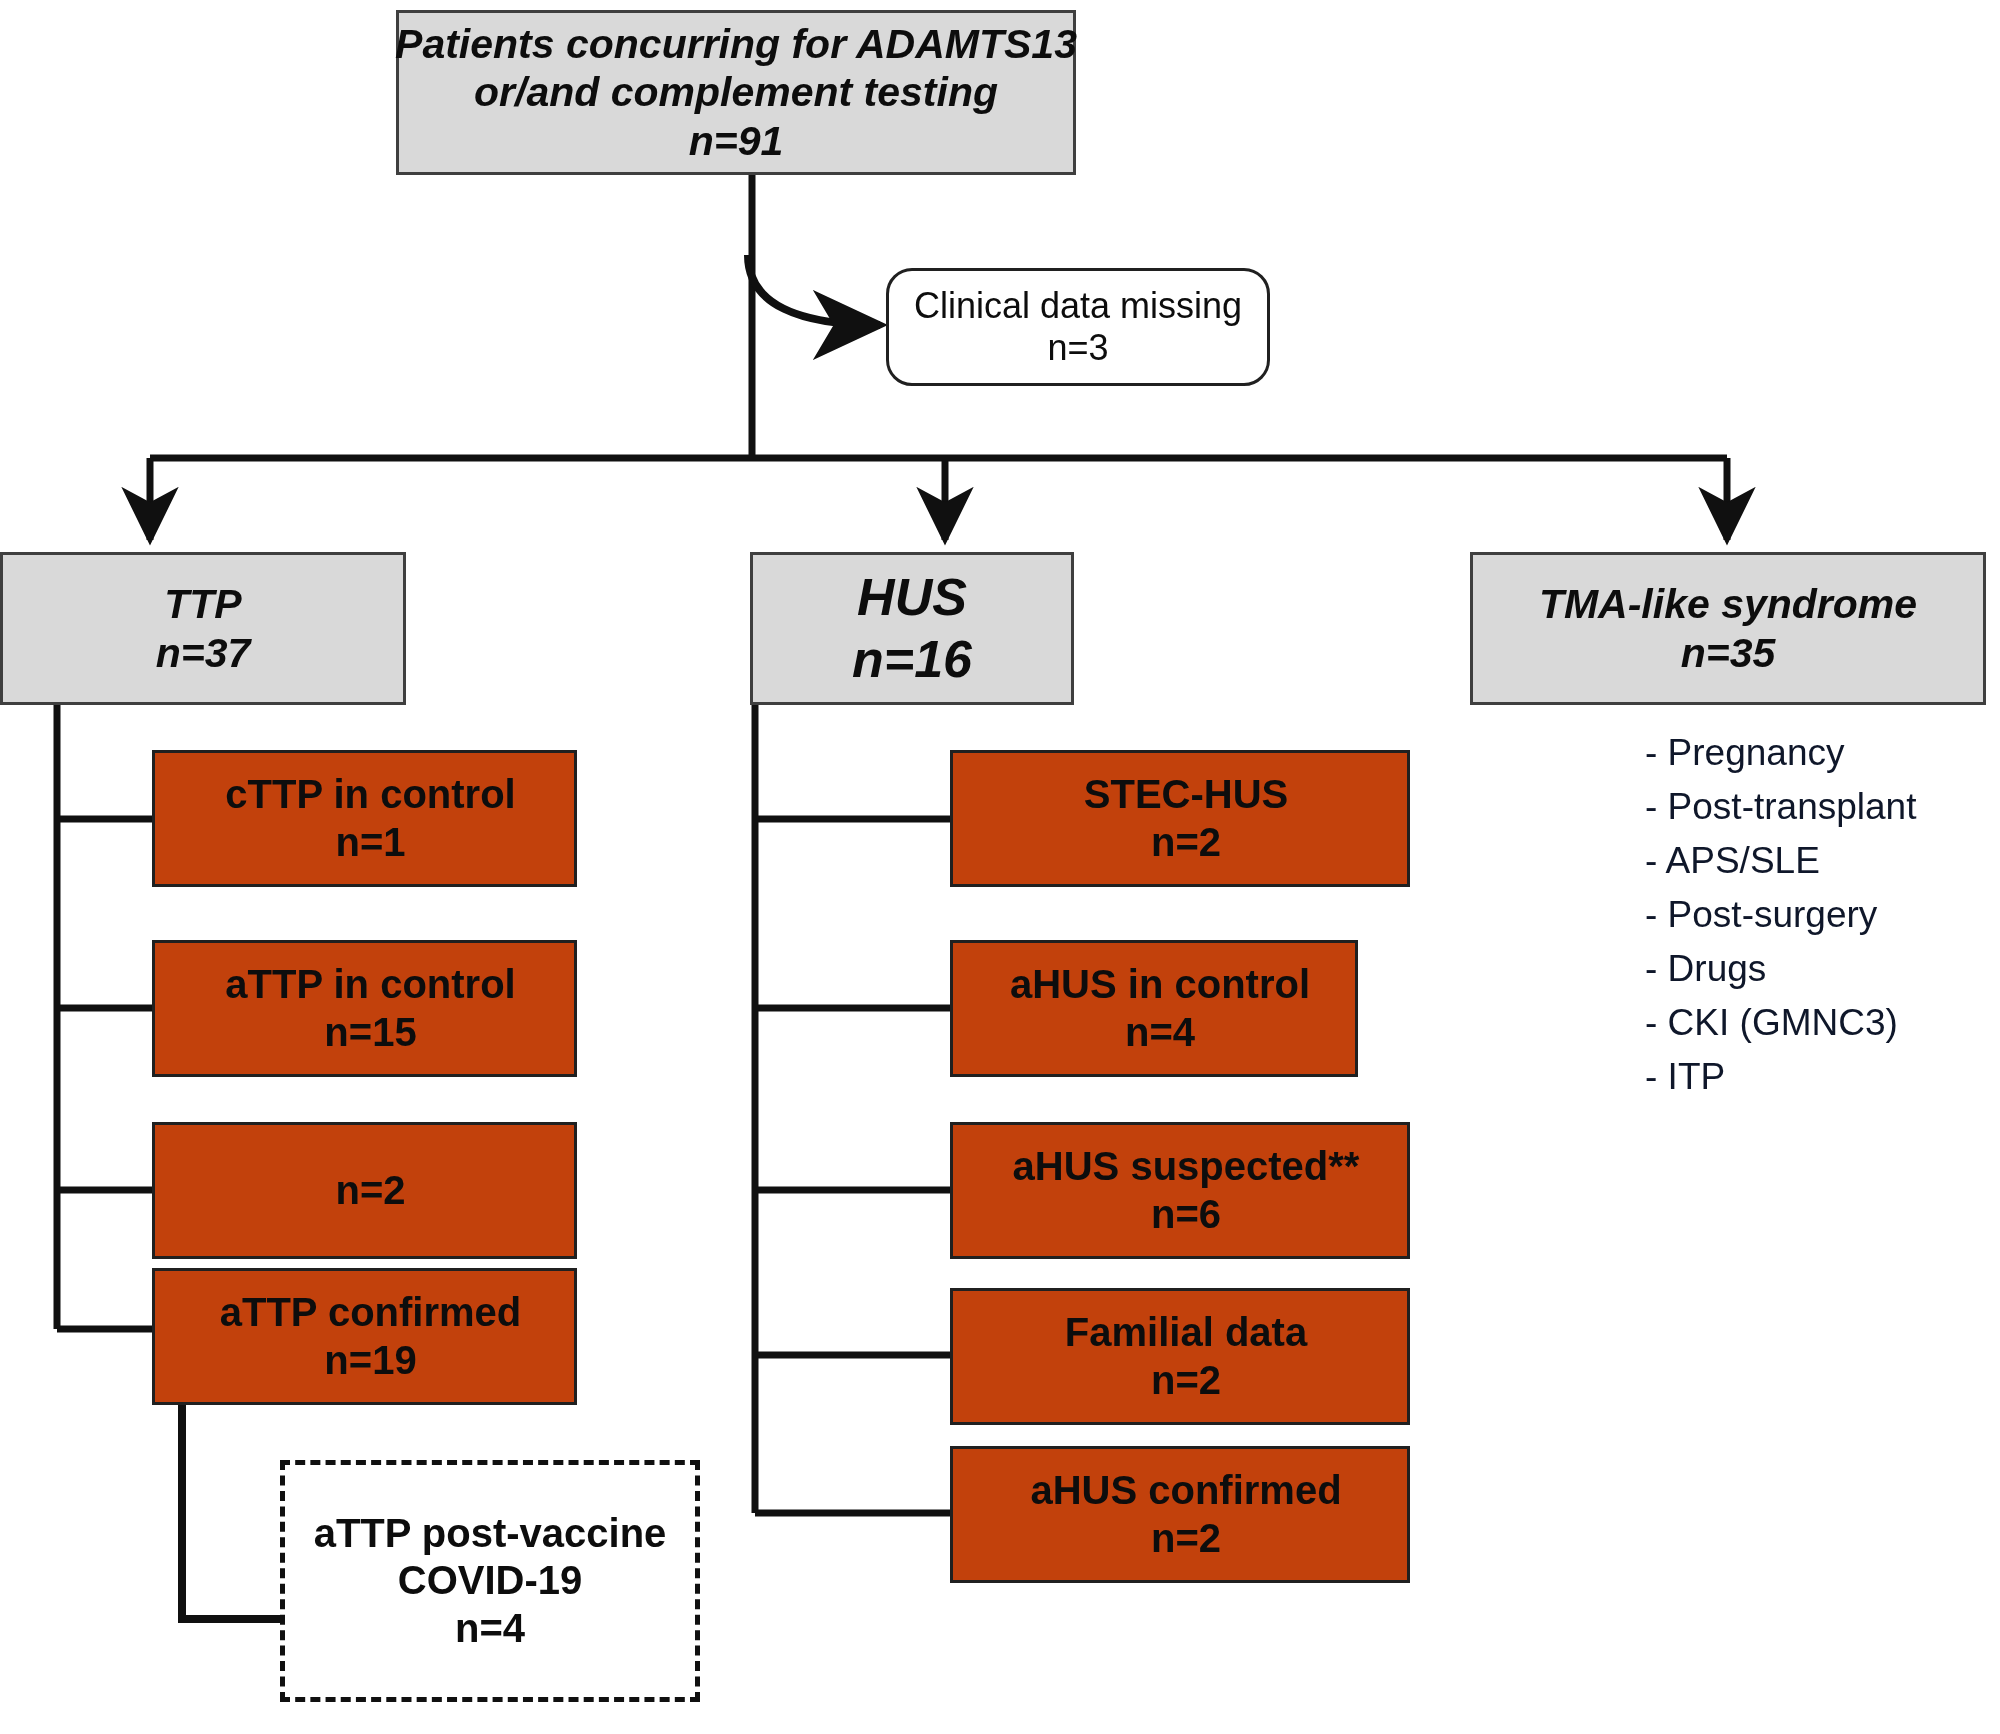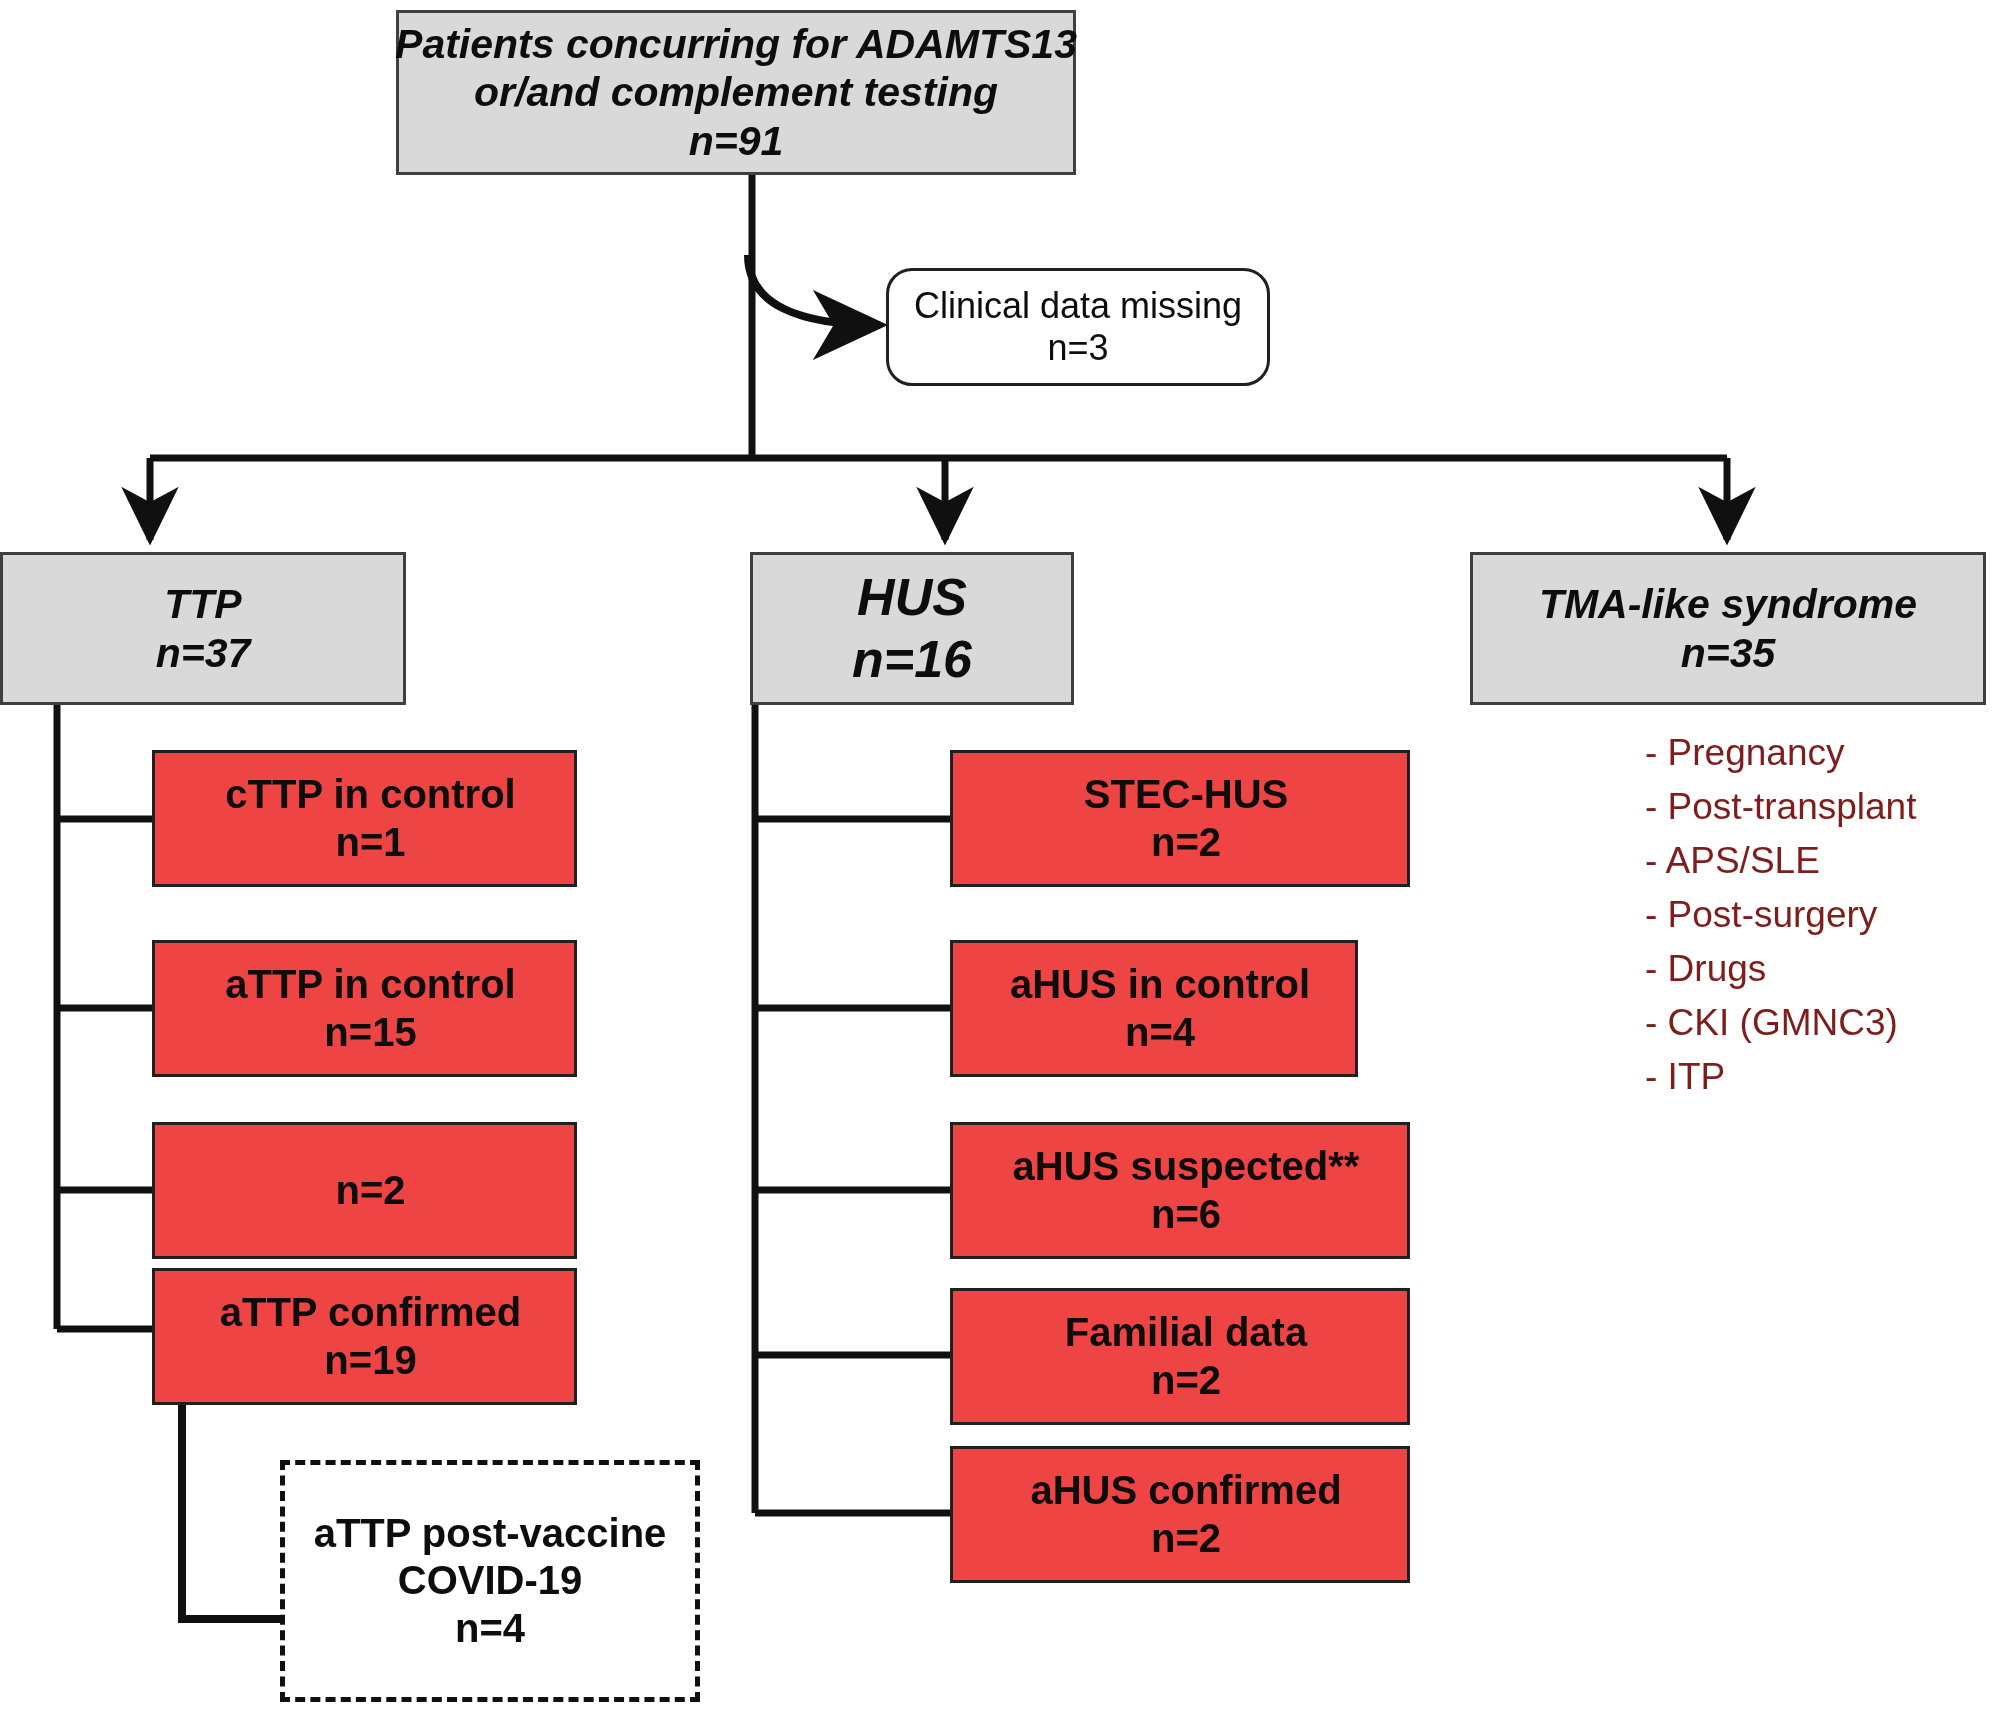--- a/index.html
+++ b/index.html
@@ -32,41 +32,41 @@
     color: #0d0d0d;
     line-height: 1.18;
   }
   .node-box.gray {
     background: #d9d9d9;
     border: 3px solid #3f3f3f;
     font-weight: bold;
     font-style: italic;
   }
   .node-box.plain {
-    background: #ef4444;
+    background: #c2410c;
     border: 3px solid #202020;
     font-weight: bold;
     padding-left: 12px;
   }
   .node-box.dashed {
     background: #ffffff;
     border: 5px dashed #101010;
     font-weight: bold;
   }
   .node-box.rounded {
     background: #ffffff;
     border: 3px solid #202020;
     border-radius: 26px;
     font-weight: normal;
     text-align: center;
   }
   .node-line { display: block; white-space: nowrap; }
   .bullet-list {
     position: absolute;
-    color: #7f1d1d;
+    color: #0f172a;
     font-weight: normal;
     line-height: 1.46;
   }
   .bullet-item { white-space: nowrap; }
 </style>
 </head>
 <body>
 
 <svg id="flow" viewBox="0 0 2000 1734" xmlns="http://www.w3.org/2000/svg">
   <defs>

